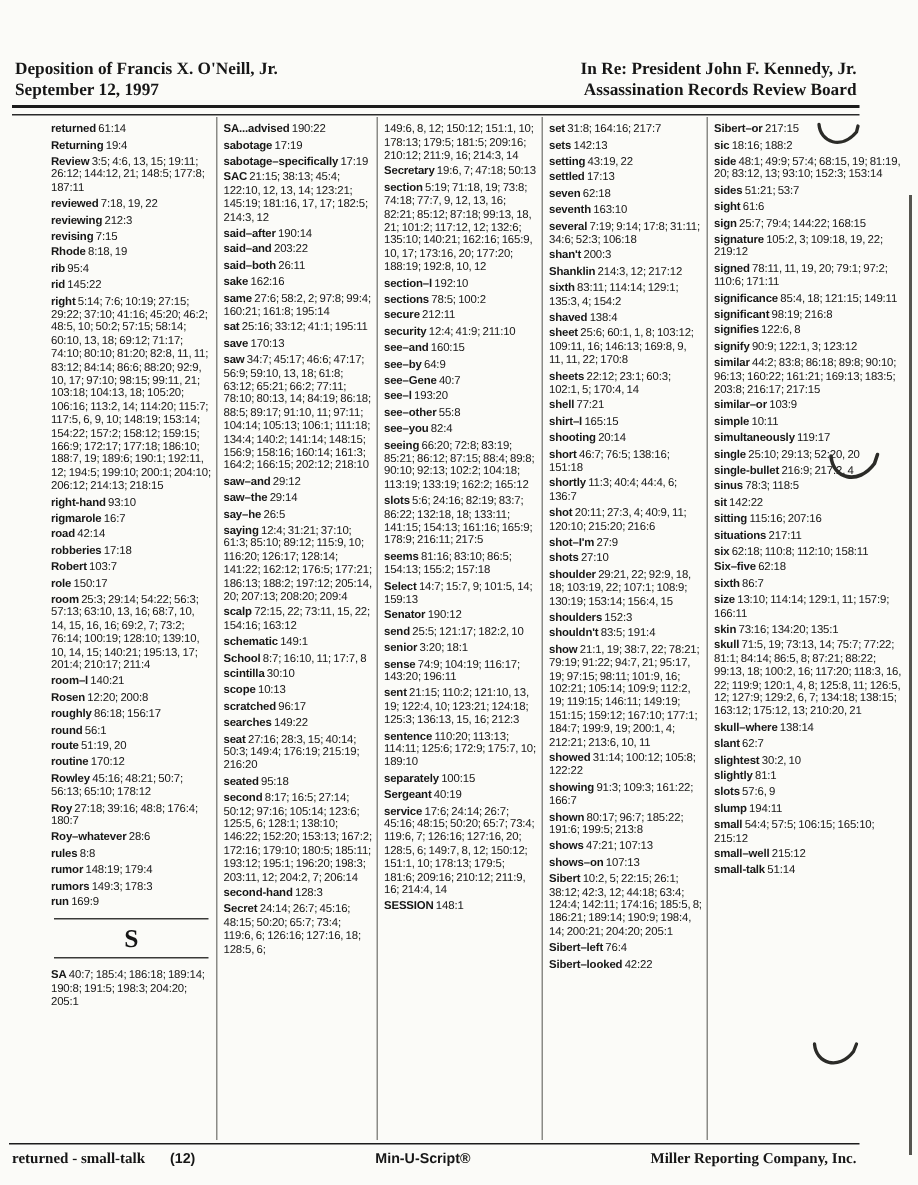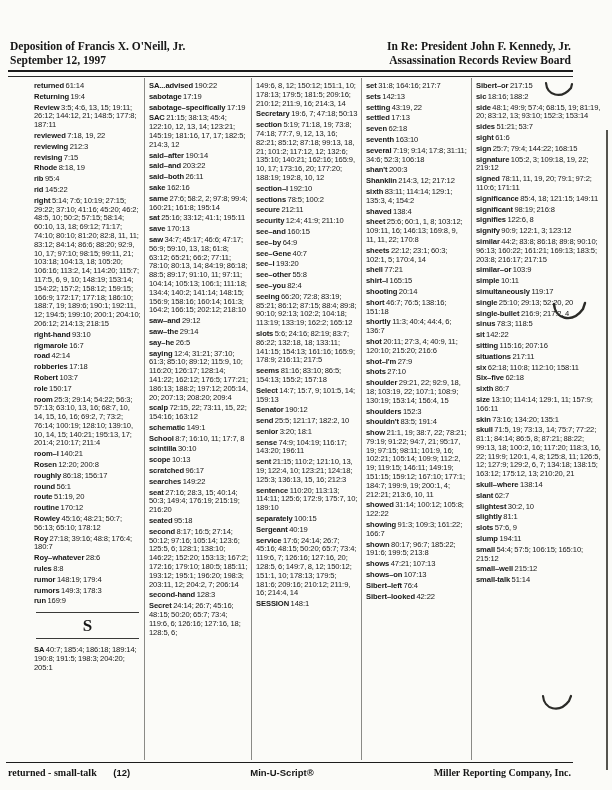--- a/index.html
+++ b/index.html
@@ -178,20 +178,21 @@
         <p class="entry"><b>shots</b> 27:10</p>
         <p class="entry"><b>shoulder</b> 29:21, 22; 92:9, 18, 18; 103:19, 22; 107:1; 108:9; 130:19; 153:14; 156:4, 15</p>
         <p class="entry"><b>shoulders</b> 152:3</p>
         <p class="entry"><b>shouldn't</b> 83:5; 191:4</p>
         <p class="entry"><b>show</b> 21:1, 19; 38:7, 22; 78:21; 79:19; 91:22; 94:7, 21; 95:17, 19; 97:15; 98:11; 101:9, 16; 102:21; 105:14; 109:9; 112:2, 19; 119:15; 146:11; 149:19; 151:15; 159:12; 167:10; 177:1; 184:7; 199:9, 19; 200:1, 4; 212:21; 213:6, 10, 11</p>
         <p class="entry"><b>showed</b> 31:14; 100:12; 105:8; 122:22</p>
         <p class="entry"><b>showing</b> 91:3; 109:3; 161:22; 166:7</p>
         <p class="entry"><b>shown</b> 80:17; 96:7; 185:22; 191:6; 199:5; 213:8</p>
         <p class="entry"><b>shows</b> 47:21; 107:13</p>
         <p class="entry"><b>shows–on</b> 107:13</p>
+        <p class="entry"><b>Sibert</b> 10:2, 5; 22:15; 26:1; 38:12; 42:3, 12; 44:18; 63:4; 124:4; 142:11; 174:16; 185:5, 8; 186:21; 189:14; 190:9; 198:4, 14; 200:21; 204:20; 205:1</p>
         <p class="entry"><b>Sibert–left</b> 76:4</p>
         <p class="entry"><b>Sibert–looked</b> 42:22</p>
       </div>
       <div class="col col5">
         <p class="entry"><b>Sibert–or</b> 217:15</p>
         <p class="entry"><b>sic</b> 18:16; 188:2</p>
         <p class="entry"><b>side</b> 48:1; 49:9; 57:4; 68:15, 19; 81:19, 20; 83:12, 13; 93:10; 152:3; 153:14</p>
         <p class="entry"><b>sides</b> 51:21; 53:7</p>
         <p class="entry"><b>sight</b> 61:6</p>
         <p class="entry"><b>sign</b> 25:7; 79:4; 144:22; 168:15</p>

